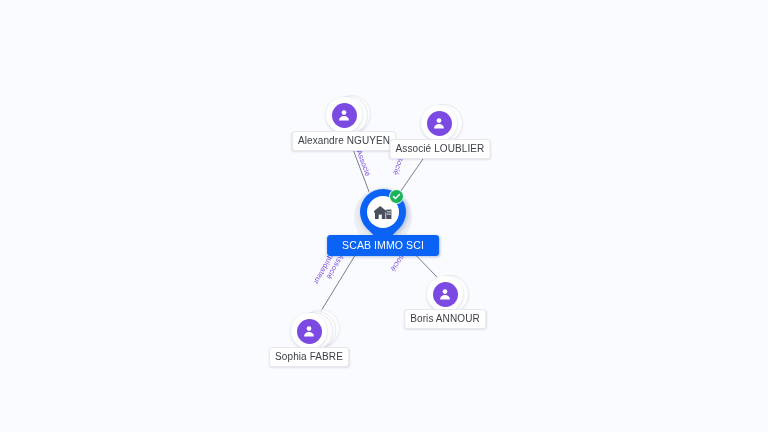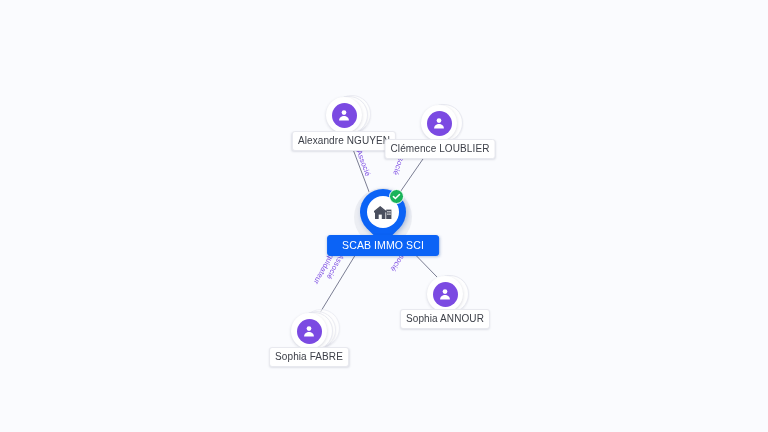--- a/index.html
+++ b/index.html
@@ -236,35 +236,35 @@
           <div class="avatar-ring">
             <div class="avatar-disc" style="background: rgb(123, 74, 226);">
               <svg width="14" height="14" viewBox="0 0 16 16" aria-hidden="true">
                 <circle cx="8" cy="5.2" r="2.7" fill="#ffffff"></circle>
                 <path d="M2.4 14.2 C2.4 10.7 5.0 9.0 8 9.0 C11 9.0 13.6 10.7 13.6 14.2 Z" fill="#ffffff"></path>
               </svg>
             </div>
           </div>
         </div>
       </div>
-      <div class="node-label" style="left: 440px; top: 139px;">Clémence LOUBLIER</div>
+      <div class="node-label" style="left: 440px; top: 139px;">Associé LOUBLIER</div>
       <div class="person-node" style="left: 445px; top: 294px;">
         <div class="avatar-stack">
           <div class="stack-ghost" style="left: 3.5px; top: -1.2px; opacity: 0.88;"></div>
           <div class="avatar-ring">
             <div class="avatar-disc" style="background: rgb(123, 74, 226);">
               <svg width="14" height="14" viewBox="0 0 16 16" aria-hidden="true">
                 <circle cx="8" cy="5.2" r="2.7" fill="#ffffff"></circle>
                 <path d="M2.4 14.2 C2.4 10.7 5.0 9.0 8 9.0 C11 9.0 13.6 10.7 13.6 14.2 Z" fill="#ffffff"></path>
               </svg>
             </div>
           </div>
         </div>
       </div>
-      <div class="node-label" style="left: 445px; top: 309px;">Sophia ANNOUR</div>
+      <div class="node-label" style="left: 445px; top: 309px;">Boris ANNOUR</div>
       <div class="person-node" style="left: 309px; top: 331px;">
         <div class="avatar-stack">
           <div class="stack-ghost" style="left: 10.5px; top: -3.6px; opacity: 0.64;"></div>
           <div class="stack-ghost" style="left: 7px; top: -2.4px; opacity: 0.76;"></div>
           <div class="stack-ghost" style="left: 3.5px; top: -1.2px; opacity: 0.88;"></div>
           <div class="avatar-ring">
             <div class="avatar-disc" style="background: rgb(123, 74, 226);">
               <svg width="14" height="14" viewBox="0 0 16 16" aria-hidden="true">
                 <circle cx="8" cy="5.2" r="2.7" fill="#ffffff"></circle>
                 <path d="M2.4 14.2 C2.4 10.7 5.0 9.0 8 9.0 C11 9.0 13.6 10.7 13.6 14.2 Z" fill="#ffffff"></path>

